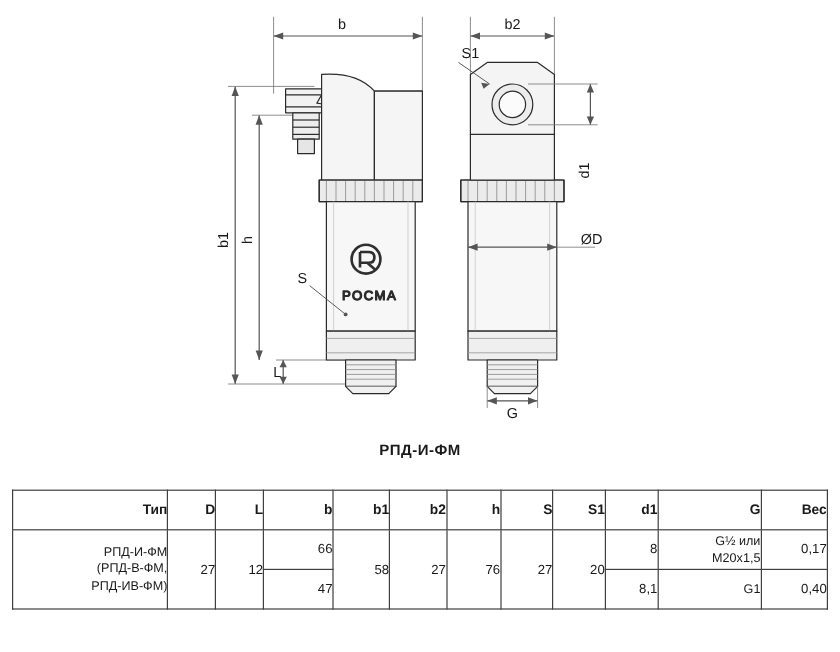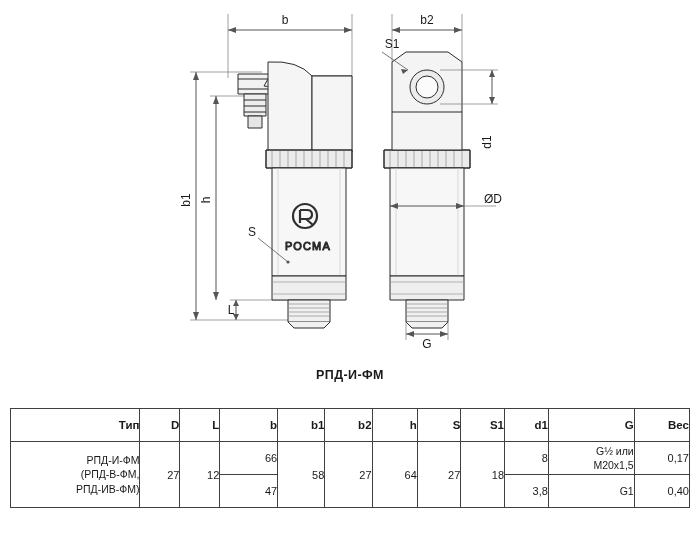--- a/index.html
+++ b/index.html
@@ -282,33 +282,33 @@
         <td class="type-cell" rowspan="2">
           <span class="gline">РПД-И-ФМ</span>
           <span class="gline">(РПД-В-ФМ,</span>
           <span class="gline">РПД-ИВ-ФМ)</span>
         </td>
         <td rowspan="2">27</td>
         <td rowspan="2">12</td>
         <td>66</td>
         <td rowspan="2">58</td>
         <td rowspan="2">27</td>
-        <td rowspan="2">64</td>
+        <td rowspan="2">76</td>
         <td rowspan="2">27</td>
-        <td rowspan="2">18</td>
+        <td rowspan="2">20</td>
         <td>8</td>
         <td>
           <span class="gline">G½ или</span>
           <span class="gline">M20x1,5</span>
         </td>
         <td>0,17</td>
       </tr>
       <tr>
         <td>47</td>
-        <td>3,8</td>
+        <td>8,1</td>
         <td>
           <span class="gline">G1</span>
         </td>
         <td>0,40</td>
       </tr>
     </tbody>
   </table>
 
 </div>
 

